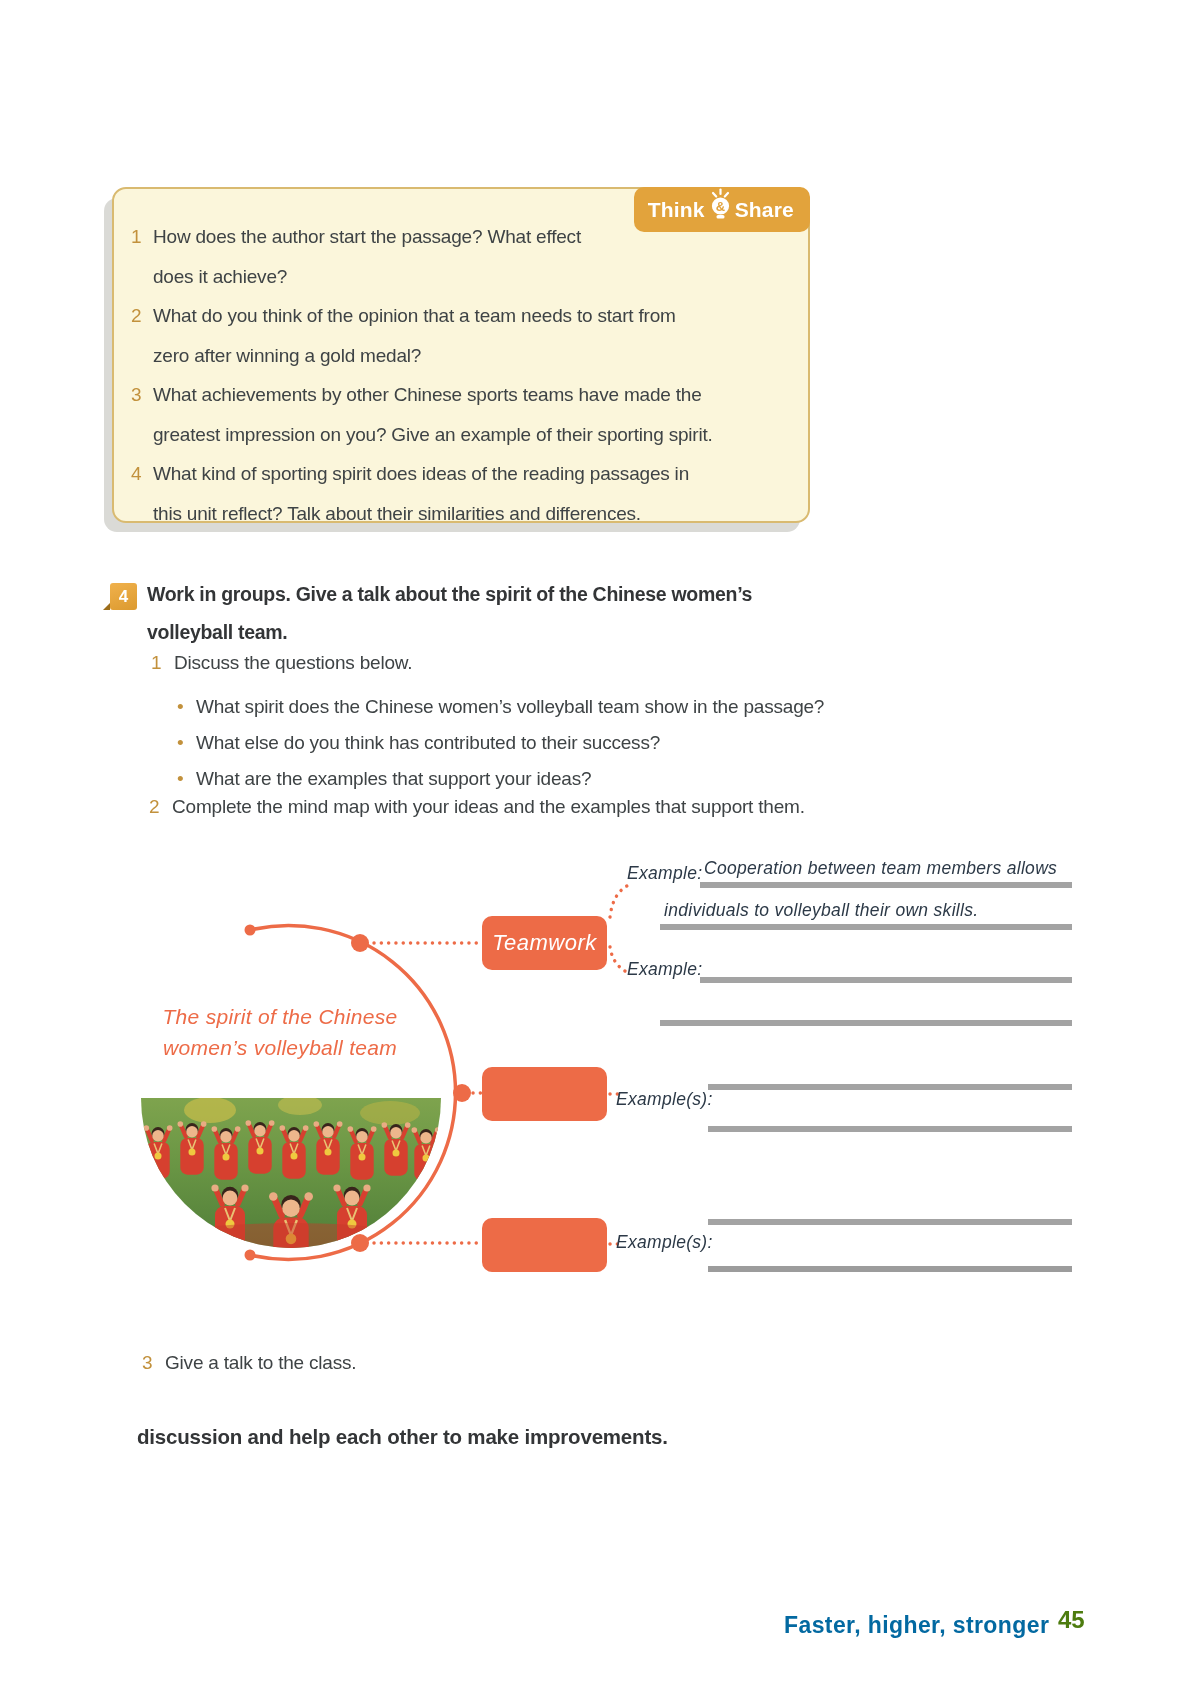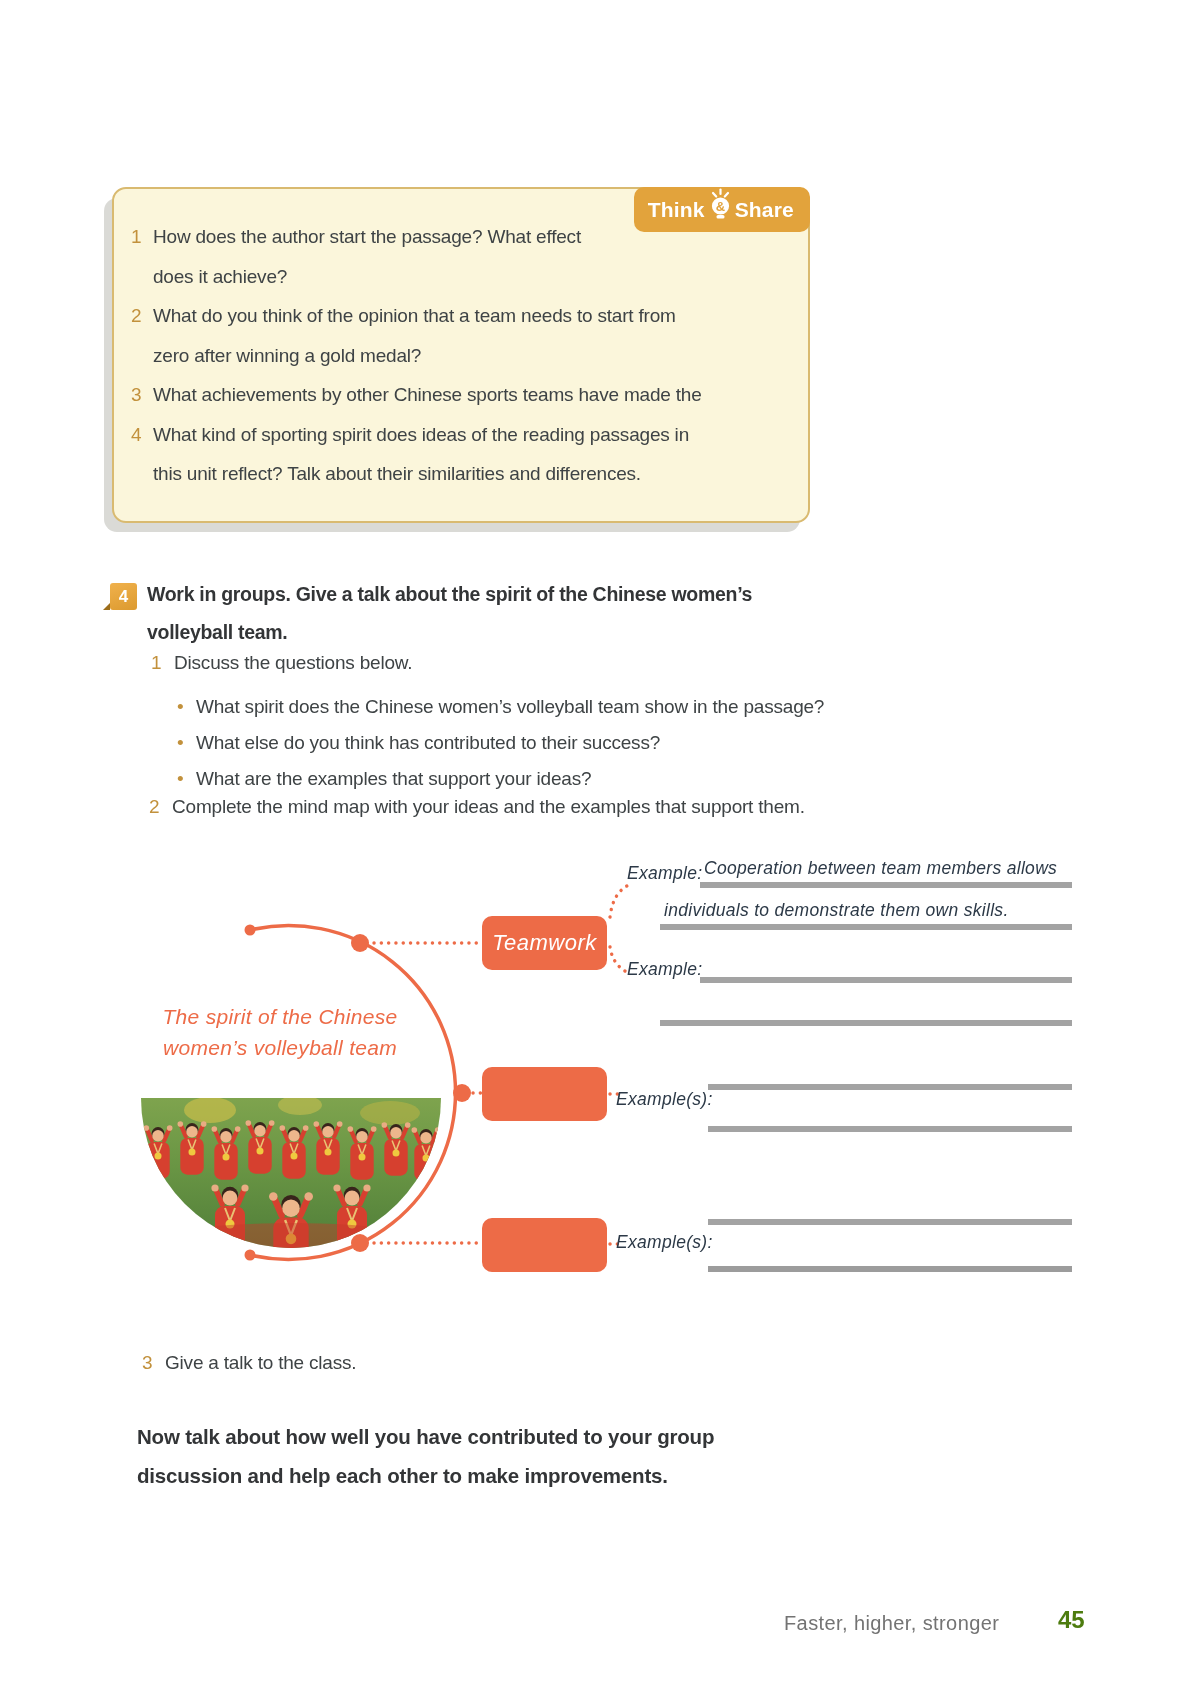--- a/index.html
+++ b/index.html
@@ -50,22 +50,22 @@
   .hand { font-style:italic; color:#2C3947; letter-spacing:0.3px; }
   .ex-label { position:absolute; font-size:17.5px; white-space:nowrap; }
   .ex-line { position:absolute; border-bottom:6px solid #a3a3a3; box-sizing:border-box;
              font-size:17.5px; padding:0 0 3px 4px; display:flex; align-items:flex-end;
              white-space:nowrap; }
   .ex-line.gray { border-bottom-color:#9C9C9C; }
 
   
   .closing { position:absolute; left:137px; top:1402px; font-size:20.5px; font-weight:bold;
              color:#333537; line-height:39px; letter-spacing:-0.2px; }
-  .footer-title { position:absolute; left:784px; top:1597px; font-size:20px; font-weight:normal;
-                  color:#737373; letter-spacing:0.4px; }
+  .footer-title { position:absolute; left:784px; top:1597px; font-size:23px; font-weight:bold;
+                  color:#0369a1; letter-spacing:0.4px; }
   .footer-num { position:absolute; left:1058px; top:1591px; font-size:24px; font-weight:bold;
                 color:#4d7c0f; }
   .dots { stroke:#ED6B47; stroke-width:3.4; stroke-linecap:round; stroke-dasharray:0.1 7.2; fill:none; }
 </style>
 </head>
 <body>
 
 <div class="page">
 
   <section class="ts-box">
@@ -95,20 +95,21 @@
         <span class="q-num">2</span>
         <div>
           <div>What do you think of the opinion that a team needs to start from</div>
           <div>zero after winning a gold medal?</div>
         </div>
       </div>
       <div class="q-row">
         <span class="q-num">3</span>
         <div>
           <div>What achievements by other Chinese sports teams have made the</div>
+          <div>greatest impression on you? Give an example of their sporting spirit.</div>
         </div>
       </div>
       <div class="q-row">
         <span class="q-num">4</span>
         <div>
           <div>What kind of sporting spirit does ideas of the reading passages in</div>
           <div>this unit reflect? Talk about their similarities and differences.</div>
         </div>
       </div>
     </div>
@@ -221,41 +222,40 @@
   </div>
   <div class="node" id="node1">Teamwork</div>
   <div class="node" id="node2"></div>
   <div class="node" id="node3"></div>
 
   <span class="ex-label hand" style="left:627px; top:848px;">Example:</span>
   <div class="ex-line hand" style="left:700px; top:841px; width:372px; height:32px;">
     <span>Cooperation between team members allows</span>
   </div>
   <div class="ex-line hand" style="left:660px; top:884px; width:412px; height:31px;">
-    <span>individuals to demonstrate them own skills.</span>
+    <span>individuals to volleyball their own skills.</span>
   </div>
 
   <span class="ex-label hand" style="left:627px; top:944px;">Example:</span>
   <div class="ex-line" style="left:700px; top:939px; width:372px; height:29px;"></div>
   <div class="ex-line" style="left:660px; top:982px; width:412px; height:29px;"></div>
 
   <span class="ex-label hand" style="left:616px; top:1074px;">Example(s):</span>
   <div class="ex-line" style="left:708px; top:1046px; width:364px; height:29px;"></div>
   <div class="ex-line" style="left:708px; top:1088px; width:364px; height:29px;"></div>
 
   <span class="ex-label hand" style="left:616px; top:1217px;">Example(s):</span>
   <div class="ex-line" style="left:708px; top:1182px; width:364px; height:28px;"></div>
   <div class="ex-line gray" style="left:708px; top:1229px; width:364px; height:28px;"></div>
 
   <div class="step" id="step3">
     <span class="s-num">3</span>
     <span>Give a talk to the class.</span>
   </div>
 
   <div class="closing">
-    <div>Now talk about how well you have contributed to your group</div>
     <div>discussion and help each other to make improvements.</div>
   </div>
 
   <div class="footer-title">Faster, higher, stronger</div>
   <div class="footer-num">45</div>
 
 </div>
 
 </body></html>

